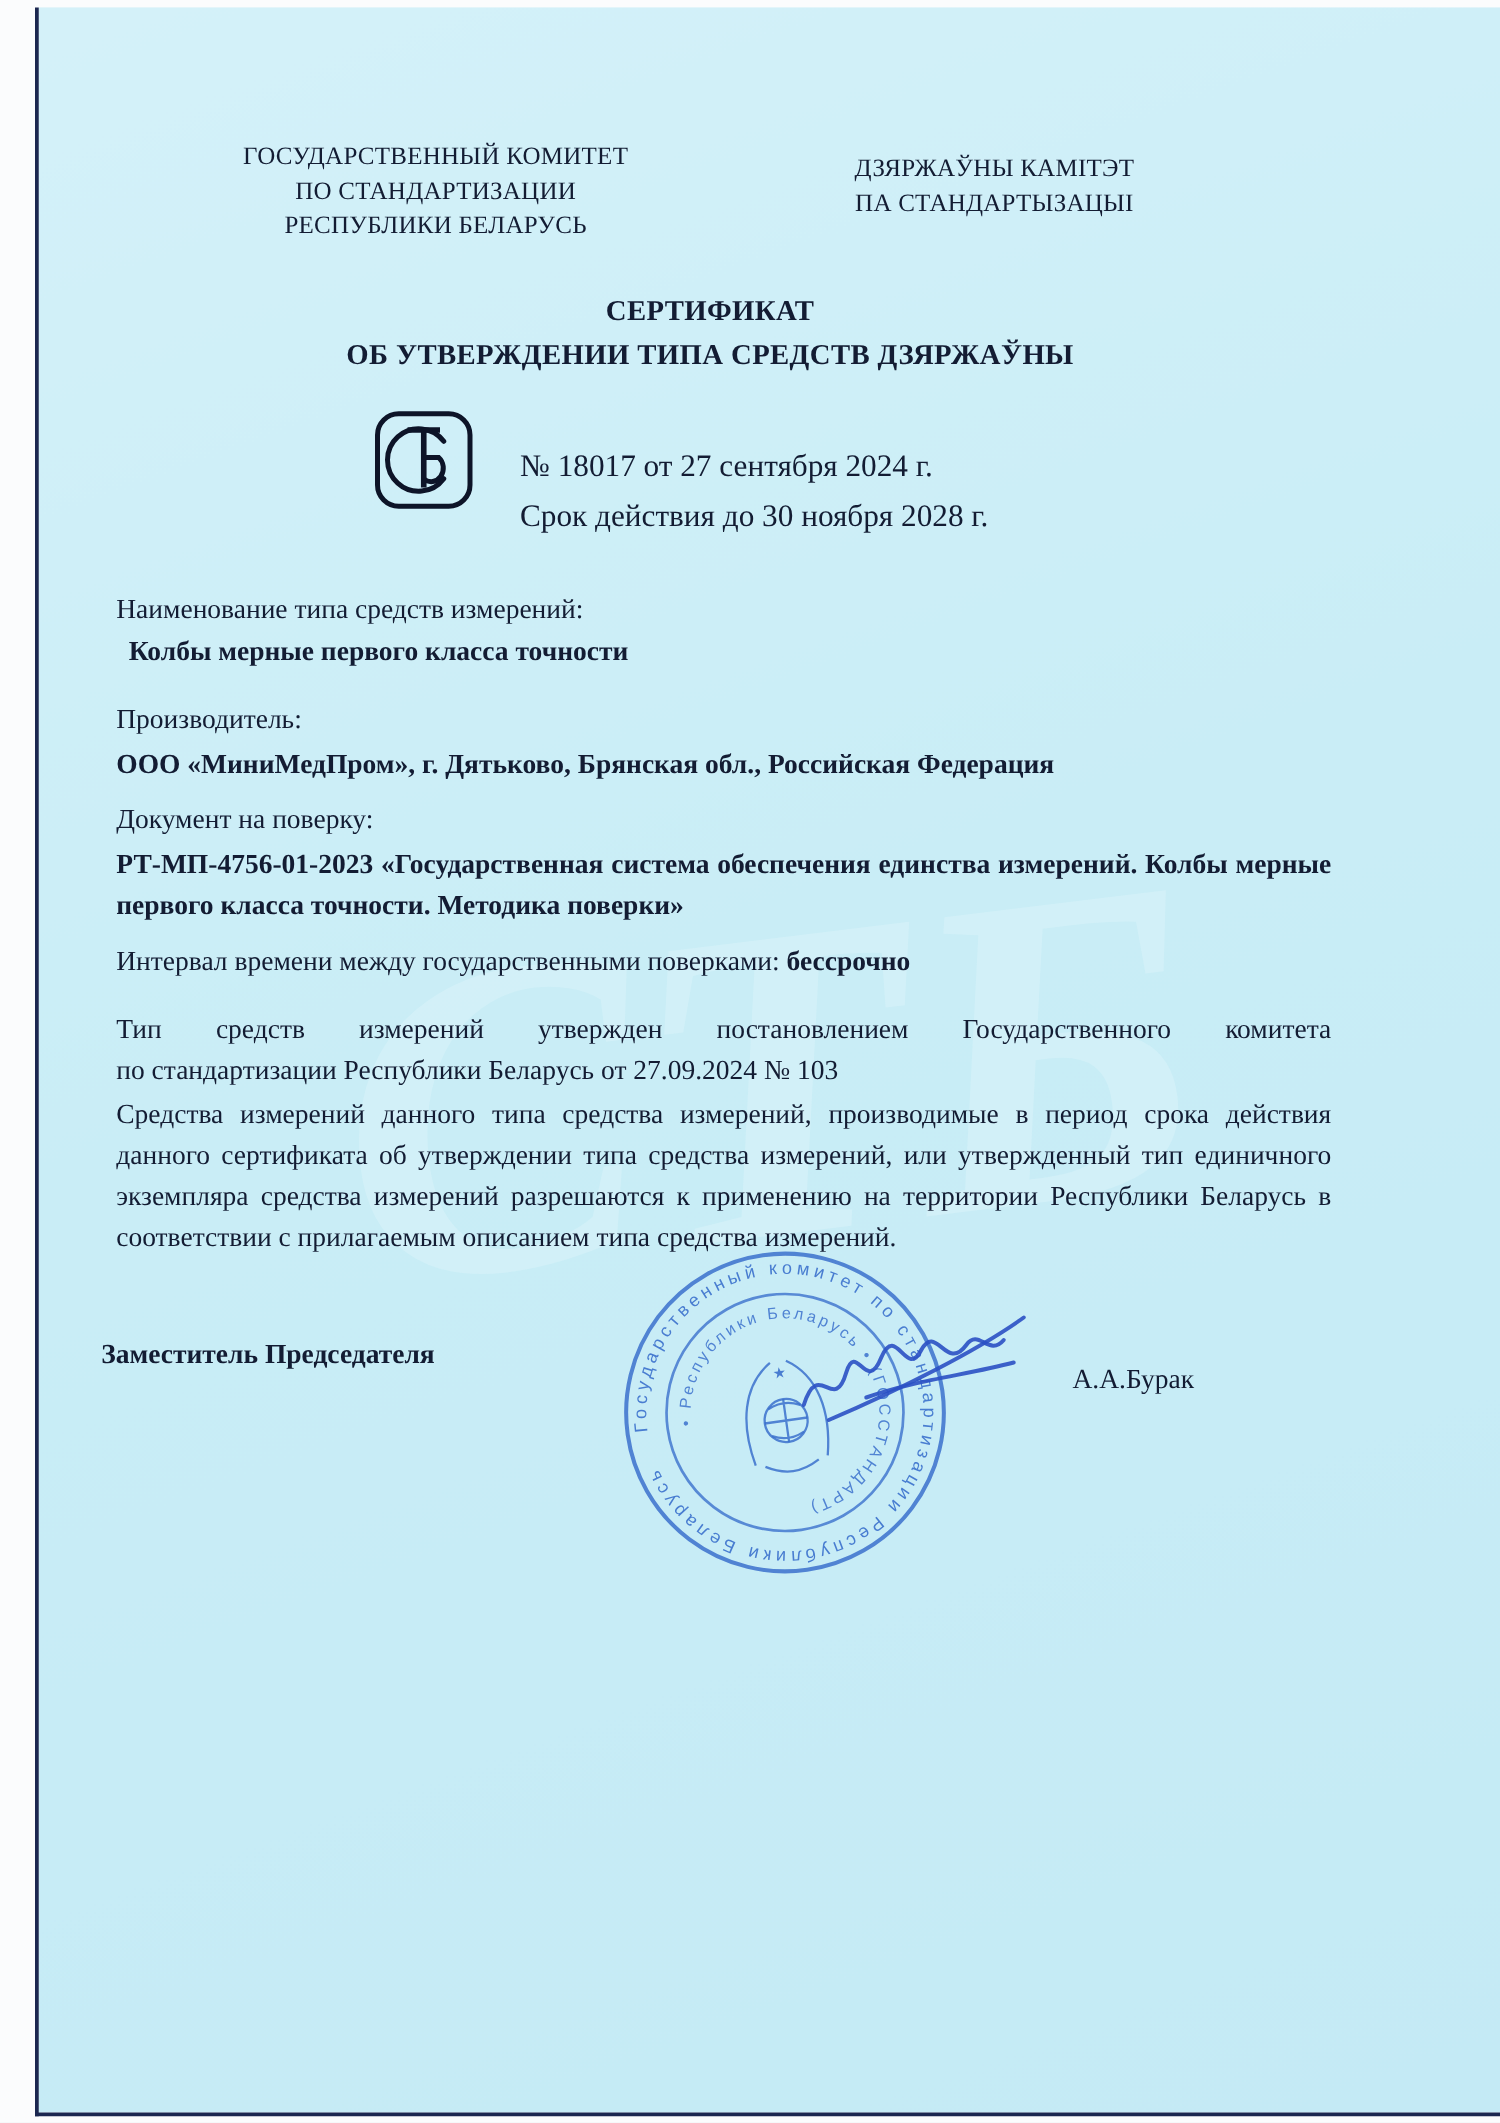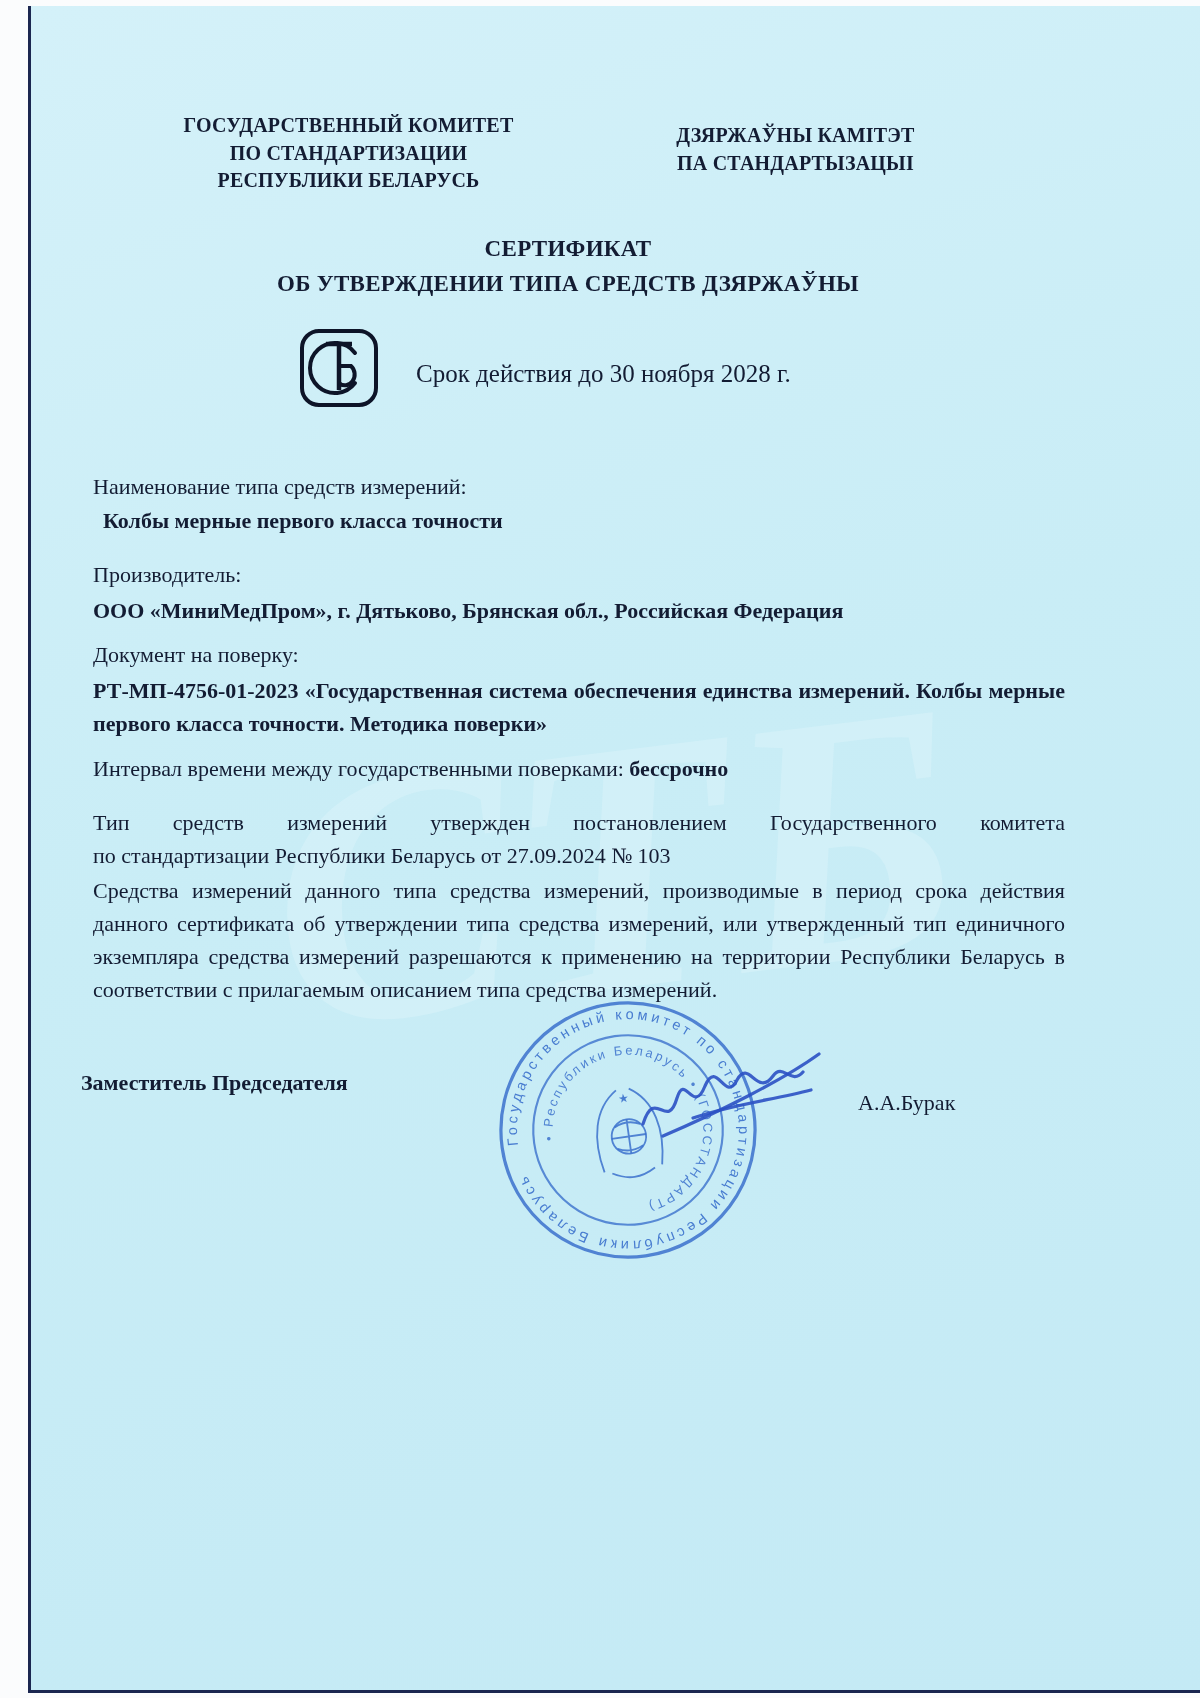--- a/index.html
+++ b/index.html
@@ -3,21 +3,21 @@
 <meta charset="utf-8">
 <style>
   html,body{margin:0;padding:0;background:#f2f4f5;}
   .stage{position:relative;width:1200px;height:1698px;overflow:hidden;background:#fbfcfd;
          font-family:"Liberation Serif","DejaVu Serif",serif;color:#131c33;}
   .paper{position:absolute;left:28px;top:6px;width:1172px;height:1684px;
          background:linear-gradient(160deg,#d4f1f9 0%,#c9edf6 45%,#c4eaf5 100%);
          border-left:3px solid #1b2750;border-bottom:3px solid #1b2750;
          border-right:2px solid rgba(27,39,80,.45);}
   .abs{position:absolute;}
-  .hdr{font-weight:bold;font-size:20px;line-height:1.38;text-align:center;letter-spacing:.2px;}
+  .hdr{font-weight:normal;font-size:20px;line-height:1.38;text-align:center;letter-spacing:.2px;}
   .title{font-weight:bold;font-size:23px;line-height:1.5;text-align:center;letter-spacing:.3px;}
   .certline{font-size:25px;line-height:40px;white-space:nowrap;}
   .lbl{font-size:22px;}
   .val{font-size:22px;font-weight:bold;}
   .para{font-size:22px;line-height:33px;text-align:justify;}
   .just-full{display:block;text-align:justify;text-align-last:justify;}
   .plain-line{display:block;}
   .sig{font-size:22px;}
   .stamp-rot{transform:rotate(-8deg);}
   svg{display:block;}
@@ -53,20 +53,21 @@
       <svg width="80" height="80" viewBox="0 0 80 80">
         <rect x="3" y="3" width="74" height="74" rx="17" fill="none" stroke="#0d1428" stroke-width="4"></rect>
         <path d="M56 25 A25 25 0 1 0 56 55" fill="none" stroke="#0d1428" stroke-width="4" stroke-linecap="round"></path>
         <line x1="40" y1="15" x2="40" y2="62" stroke="#0d1428" stroke-width="4.5"></line>
         <line x1="27" y1="16" x2="53" y2="16" stroke="#0d1428" stroke-width="4.5"></line>
         <path d="M40 38 H52 A8 9 0 1 1 40 55" fill="none" stroke="#0d1428" stroke-width="4"></path>
       </svg>
     </div>
 
     <div class="abs" style="left:385px;top:348px;">
+      <div class="certline">№ 18017 от 27 сентября 2024 г.</div>
       <div class="certline">Срок действия до 30 ноября 2028 г.</div>
     </div>
 
     <div class="abs lbl" style="left:62px;top:468px;width:972px;">Наименование типа средств измерений:</div>
     <div class="abs val" style="left:72px;top:502px;width:972px;">Колбы мерные первого класса точности</div>
 
     <div class="abs lbl" style="left:62px;top:556px;width:972px;">Производитель:</div>
     <div class="abs val" style="left:62px;top:592px;width:972px;">ООО «МиниМедПром», г. Дятьково, Брянская обл., Российская Федерация</div>
 
     <div class="abs lbl" style="left:62px;top:636px;width:972px;">Документ на поверку:</div>

